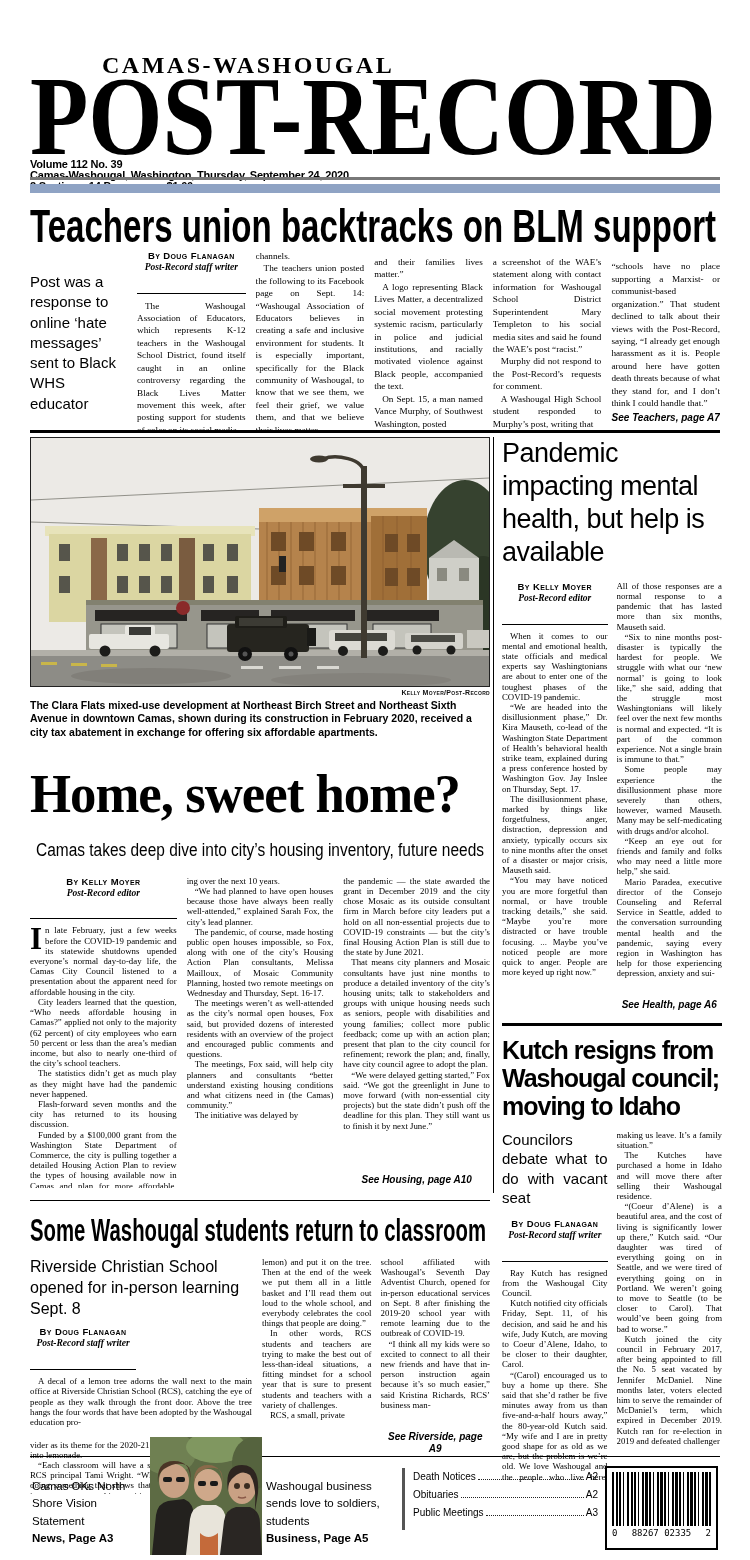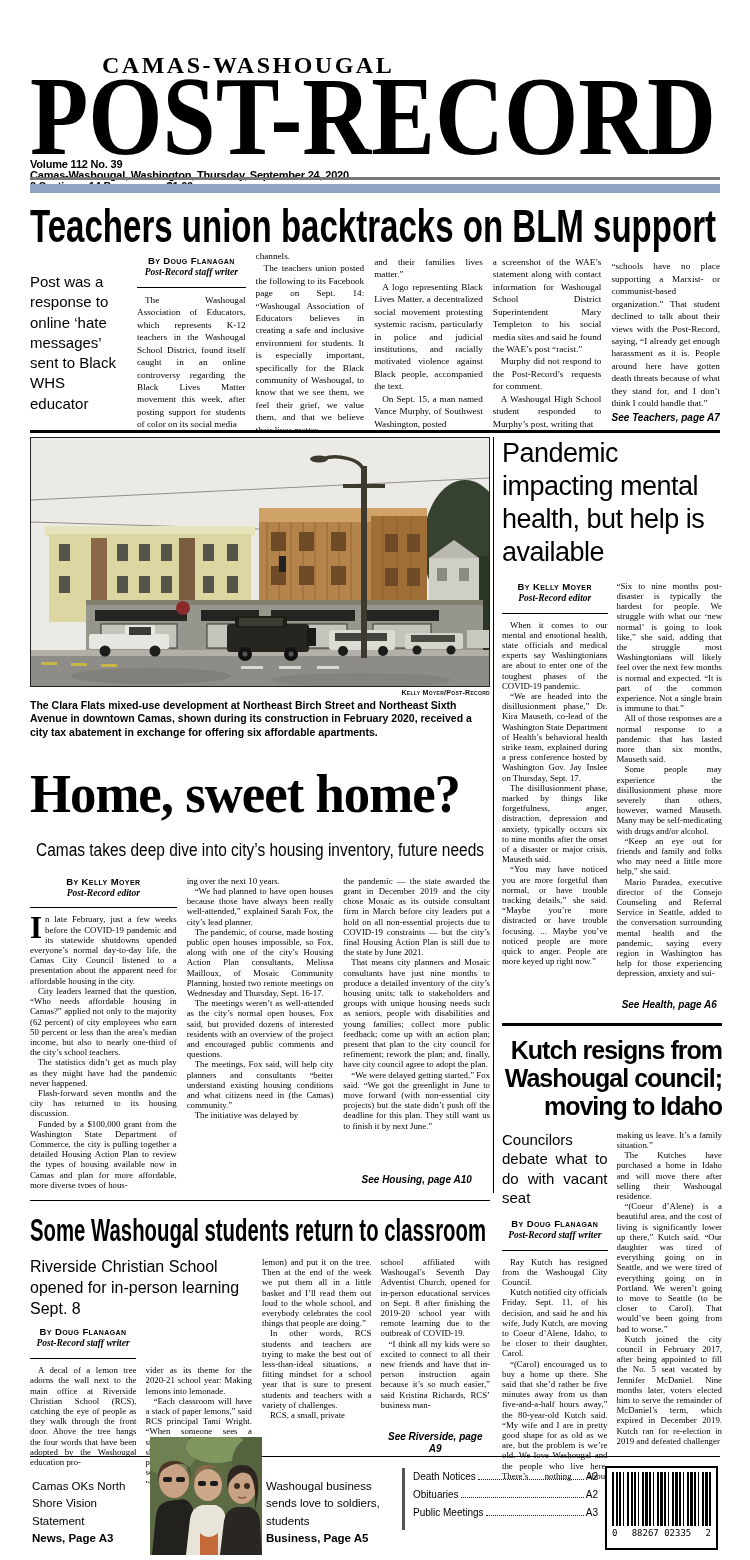--- a/index.html
+++ b/index.html
@@ -17,21 +17,21 @@
   
   svg text.hl { font-family:"Liberation Sans", sans-serif; font-weight:bold; fill:#000; }
   svg text.hserif { font-family:"Liberation Serif", serif; font-weight:bold; fill:#000; }
 
   
   .col { overflow:hidden; position:relative; }
   .paras p { margin:0; text-indent:8px; }
   .cont .paras p:first-child { text-indent:0; }
   .bt { font:9.2px/1.35 "Liberation Serif", serif; text-align:justify; }
   .bts { font:8.8px/1.16 "Liberation Serif", serif; text-align:justify; }
-  .byline { text-align:center; border-bottom:1.5px solid #000; padding-bottom:8px; margin-bottom:6px; }
+  .byline { text-align:center; border-bottom:1.5px solid #000; padding-bottom:19px; margin-bottom:6px; }
   .byline .by { font:bold 9.5px/1.25 "Liberation Sans", sans-serif; font-variant:small-caps; letter-spacing:.4px; }
   .byline .role { font:italic bold 9.5px/1.25 "Liberation Serif", serif; }
   .see { font:italic bold 10px/1.2 "Liberation Sans", sans-serif; text-align:center; }
   .see-pin { position:absolute; bottom:2px; left:0; right:0; background:#fff; padding-top:3px; }
 
   
   .t-head { position:absolute; left:30px; top:196px; width:690px; height:56px; }
   .t-cols { position:absolute; left:30px; top:258px; width:690px; height:170px; display:flex; gap:10px;align-items:center; }
   .t-deck { flex:0 0 97px; font:15px/1.35 "Liberation Sans", sans-serif; }
   .t-cols .col { flex:1 1 0; }
@@ -49,34 +49,34 @@
   .dc { float:left; font:bold 31px/25px "Liberation Serif", serif; padding:1px 3px 0 0; }
   .p-dc { text-align:justify; }
 
   
   .vdiv { position:absolute; left:493px; top:437px; width:1px; height:756px; background:#000; }
   .mid-right { position:absolute; left:502px; top:437px; width:220px; }
   .pan-head { font:27px/1.22 "Liberation Sans", sans-serif; letter-spacing:-0.5px; }
   .pan-cols { margin-top:12px; display:flex; gap:9px; height:432px; }
   .pan-cols .col { flex:1 1 0; }
   .kutch-rule { margin-top:10px; width:220px; height:3px; background:#000; }
-  .kutch-head { margin-top:10px; font:bold 25px/1.12 "Liberation Sans", sans-serif; letter-spacing:-1px;text-align:right; }
+  .kutch-head { margin-top:10px; font:bold 25px/1.12 "Liberation Sans", sans-serif; letter-spacing:-1px; }
   .kutch-cols { margin-top:10px; display:flex; gap:9px; height:352px; }
   .kutch-cols .col { flex:1 1 0; }
   .kutch-deck { font:15px/1.3 "Liberation Sans", sans-serif; margin-bottom:10px; }
 
   
   .riv { position:absolute; left:30px; top:1200px; width:460px; border-top:1.5px solid #000; padding-top:9px; }
   .riv-head { width:460px; height:38px; }
   .riv-body { display:flex; gap:10px; margin-top:5px; height:200px; }
   .riv-left { flex:0 0 222px; }
   .riv-right { flex:0 0 228px; display:flex; gap:9px; }
   .riv-right .col { flex:1 1 0; }
   .riv-deck { font:16px/1.3 "Liberation Sans", sans-serif; margin-bottom:7px; }
-  .riv-left-cols { display:flex; gap:9px; height:118px; }
+  .riv-left-cols { display:flex; gap:9px; height:118px;flex-direction:column; }
   .riv-left-cols .col { flex:1 1 0; }
 
   
   .foot-rule { position:absolute; left:30px; top:1456px; width:690px; height:1px; background:#000; }
   .teaser { position:absolute; font:11.5px/1.5 "Liberation Sans", sans-serif; }
   .teaser .pg { font-weight:bold; }
   .t1 { left:32px; top:1478px; width:116px; }
   .t2 { left:266px; top:1478px; width:128px; }
   .teaser-photo { position:absolute; left:150px; top:1437px; width:112px; height:118px; overflow:hidden; }
   .foot-vbar { position:absolute; left:402px; top:1468px; width:3px; height:62px; background:#555; }
@@ -329,22 +329,22 @@
         </div>
         <div class="paras">
             <p>When it comes to our mental and emotional health, state officials and medical experts say Washingtonians are about to enter one of the toughest phases of the COVID-19 pandemic.</p>
             <p>“We are headed into the disillusionment phase,” Dr. Kira Mauseth, co-lead of the Washington State Department of Health’s behavioral health strike team, explained during a press conference hosted by Washington Gov. Jay Inslee on Thursday, Sept. 17.</p>
             <p>The disillusionment phase, marked by things like forgetfulness, anger, distraction, depression and anxiety, typically occurs six to nine months after the onset of a disaster or major crisis, Mauseth said.</p>
             <p>“You may have noticed you are more forgetful than normal, or have trouble tracking details,” she said. “Maybe you’re more distracted or have trouble focusing. ... Maybe you’ve noticed people are more quick to anger. People are more keyed up right now.”</p>
           </div>
       </div>
       <div class="col bts cont" style="padding-bottom:18px;">
         <div class="paras">
+            <p>All of those responses are a normal response to a pandemic that has lasted more than six months, Mauseth said.</p>
             <p>“Six to nine months post-disaster is typically the hardest for people. We struggle with what our ‘new normal’ is going to look like,” she said, adding that the struggle most Washingtonians will likely feel over the next few months is normal and expected. “It is part of the common experience. Not a single brain is immune to that.”</p>
-            <p>All of those responses are a normal response to a pandemic that has lasted more than six months, Mauseth said.</p>
             <p>Some people may experience the disillusionment phase more severely than others, however, warned Mauseth. Many may be self-medicating with drugs and/or alcohol.</p>
             <p>“Keep an eye out for friends and family and folks who may need a little more help,” she said.</p>
             <p>Mario Paradea, executive director of the Consejo Counseling and Referral Service in Seattle, added to the conversation surrounding mental health and the pandemic, saying every region in Washington has help for those experiencing depression, anxiety and sui-</p>
           </div>
         <div class="see see-pin">See Health, page A6</div>
       </div>
     </div>
 
     <div class="kutch-rule"></div>
     <div class="kutch-head">Kutch resigns from Washougal council; moving to Idaho</div>

